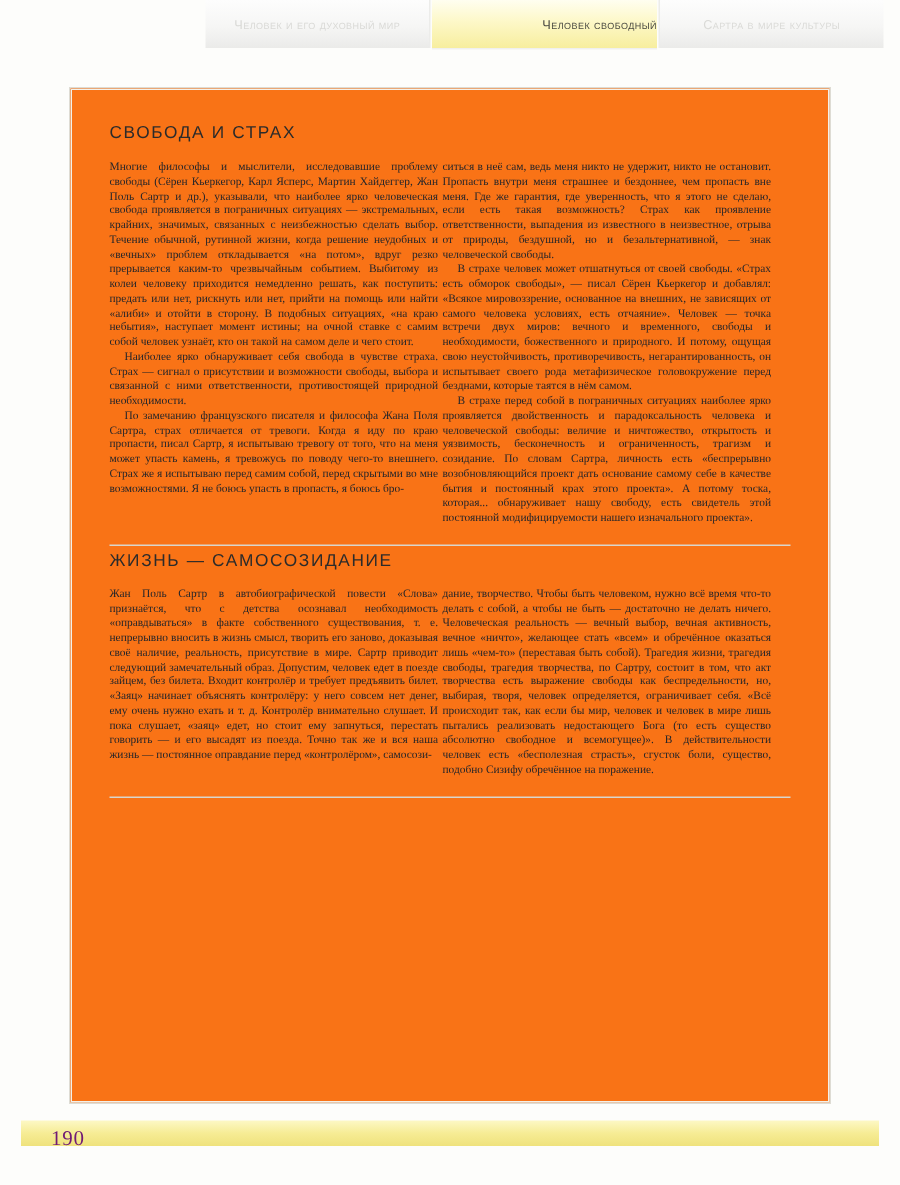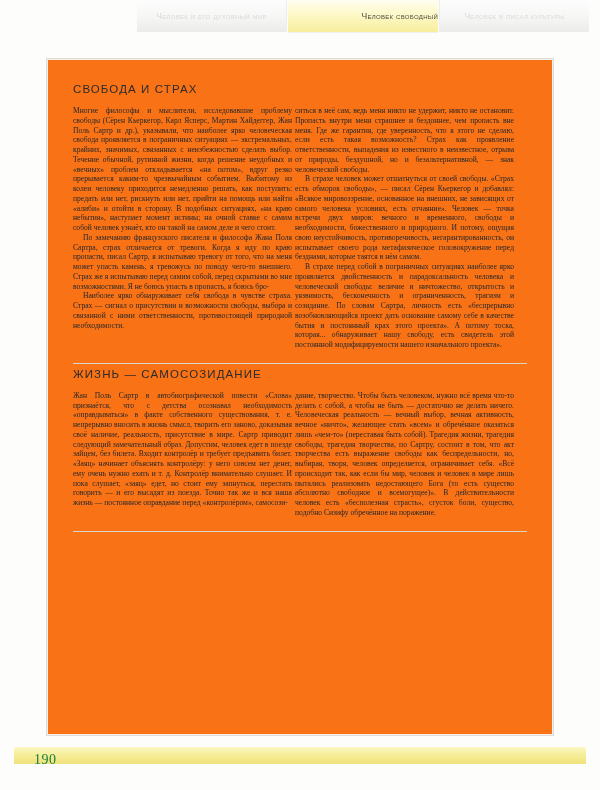--- a/index.html
+++ b/index.html
@@ -110,51 +110,51 @@
     position: absolute;
     left: 14px; bottom: 26px;
     width: 572px; height: 17px;
     background: linear-gradient(180deg,#fdf8c5 0%,#f6ec95 50%,#efe27c 100%);
   }
   .pageno {
     position: absolute;
     left: 34px; bottom: 22px;
     font-family: "Liberation Serif", serif;
     font-size: 14px;
-    color: #15803d;
+    color: #701a75;
     letter-spacing: .5px;
   }
 </style>
 </head>
 <body>
 
 <div id="page">
 
   <div class="tabbar">
     <div class="tab tab-left">
       <span>Человек и его духовный мир</span>
     </div>
     <div class="tab tab-active">
       <span>Человек свободный</span>
     </div>
     <div class="tab tab-right">
-      <span>Человек в писал культуры</span>
+      <span>Сартра в мире культуры</span>
     </div>
   </div>
 
   <div class="sheet">
     <div class="sheet-inner">
 
       <div class="article">
         <h2 class="art-title">СВОБОДА И СТРАХ</h2>
         <div class="cols">
           <div class="col">
             <p>Многие философы и мыслители, исследовавшие проблему свободы (Сёрен Кьеркегор, Карл Ясперс, Мартин Хайдеггер, Жан Поль Сартр и др.), указывали, что наиболее ярко человеческая свобода проявляется в пограничных ситуациях — экстремальных, крайних, значимых, связанных с неизбежностью сделать выбор. Течение обычной, рутинной жизни, когда решение неудобных и «вечных» проблем откладывается «на потом», вдруг резко прерывается каким-то чрезвычайным событием. Выбитому из колеи человеку приходится немедленно решать, как поступить: предать или нет, рискнуть или нет, прийти на помощь или найти «алиби» и отойти в сторону. В подобных ситуациях, «на краю небытия», наступает момент истины; на очной ставке с самим собой человек узнаёт, кто он такой на самом деле и чего стоит.</p>
+            <p>Наиболее ярко обнаруживает себя свобода в чувстве страха. Страх — сигнал о присутствии и возможности свободы, выбора и связанной с ними ответственности, противостоящей природной необходимости.</p>
             <p>По замечанию французского писателя и философа Жана Поля Сартра, страх отличается от тревоги. Когда я иду по краю пропасти, писал Сартр, я испытываю тревогу от того, что на меня может упасть камень, я тревожусь по поводу чего-то внешнего. Страх же я испытываю перед самим собой, перед скрытыми во мне возможностями. Я не боюсь упасть в пропасть, я боюсь бро-</p>
-            <p>Наиболее ярко обнаруживает себя свобода в чувстве страха. Страх — сигнал о присутствии и возможности свободы, выбора и связанной с ними ответственности, противостоящей природной необходимости.</p>
           </div>
           <div class="col">
             <p class="cont">ситься в неё сам, ведь меня никто не удержит, никто не остановит. Пропасть внутри меня страшнее и бездоннее, чем пропасть вне меня. Где же гарантия, где уверенность, что я этого не сделаю, если есть такая возможность? Страх как проявление ответственности, выпадения из известного в неизвестное, отрыва от природы, бездушной, но и безальтернативной, — знак человеческой свободы.</p>
             <p>В страхе человек может отшатнуться от своей свободы. «Страх есть обморок свободы», — писал Сёрен Кьеркегор и добавлял: «Всякое мировоззрение, основанное на внешних, не зависящих от самого человека условиях, есть отчаяние». Человек — точка встречи двух миров: вечного и временного, свободы и необходимости, божественного и природного. И потому, ощущая свою неустойчивость, противоречивость, негарантированность, он испытывает своего рода метафизическое головокружение перед безднами, которые таятся в нём самом.</p>
             <p>В страхе перед собой в пограничных ситуациях наиболее ярко проявляется двойственность и парадоксальность человека и человеческой свободы: величие и ничтожество, открытость и уязвимость, бесконечность и ограниченность, трагизм и созидание. По словам Сартра, личность есть «беспрерывно возобновляющийся проект дать основание самому себе в качестве бытия и постоянный крах этого проекта». А потому тоска, которая... обнаруживает нашу свободу, есть свидетель этой постоянной модифицируемости нашего изначального проекта».</p>
           </div>
         </div>
         <div class="rule"></div>
       </div>
 

